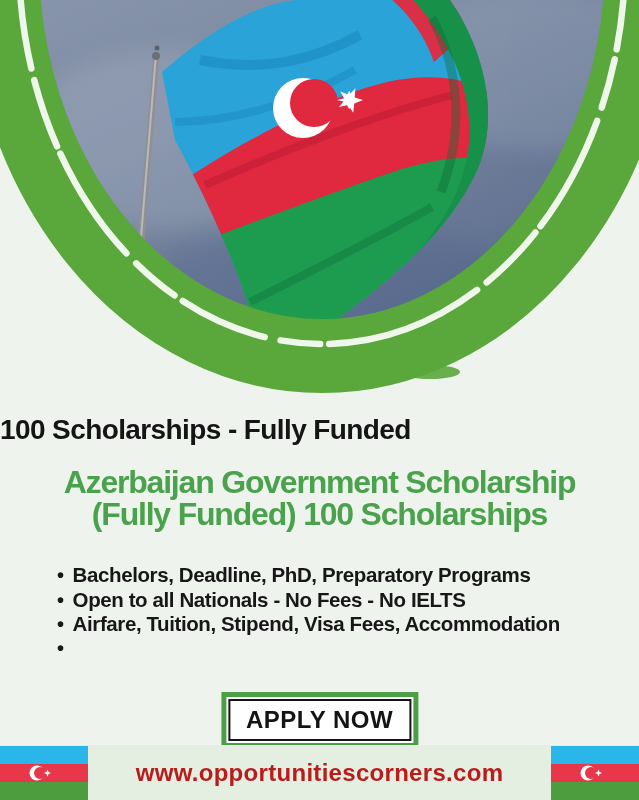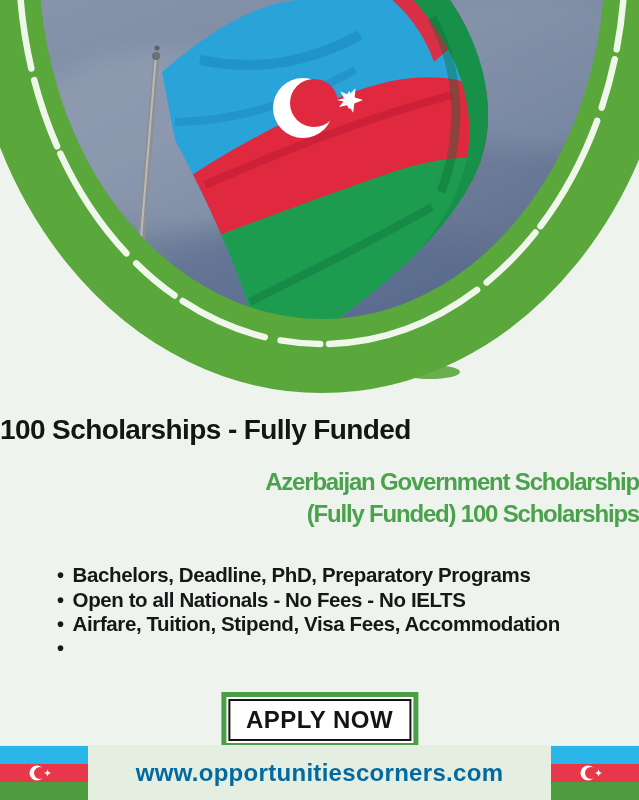--- a/index.html
+++ b/index.html
@@ -6,22 +6,22 @@
   .poster{
     position:relative;width:639px;height:800px;overflow:hidden;
     background:#eff3ee;font-family:"Liberation Sans",sans-serif;
   }
   .hero{position:absolute;top:0;left:0;width:639px;height:410px;}
   .headline{
     position:absolute;top:414px;left:0;width:100%;text-align:left;
     font-size:28px;font-weight:700;color:#151515;letter-spacing:-0.6px;margin:0;
   }
   .title{
-    position:absolute;top:466px;left:0;width:100%;text-align:right;
-    font-size:24px;line-height:32px;font-weight:700;color:#4aa24c;
+    position:absolute;top:466px;left:0;width:100%;text-align:center;
+    font-size:32px;line-height:32px;font-weight:700;color:#4aa24c;
     letter-spacing:-1.2px;margin:0;
   }
   .bullets{
     position:absolute;top:563px;left:57px;margin:0;padding:0;list-style:none;
     font-size:20.5px;line-height:23.6px;font-weight:700;color:#171717;
     letter-spacing:-0.4px;
   }
   .bullets li{display:flex;align-items:baseline;}
   .bullets .dot{margin-right:9px;font-size:20px;}
   .bullets sup{font-size:12px;line-height:0;vertical-align:super;font-weight:700;}
@@ -32,21 +32,21 @@
   .apply-inner{
     border:2px solid #141414;background:#ffffff;color:#141414;
     font-size:24px;font-weight:700;letter-spacing:0.5px;
     padding:5px 16px;font-family:"Liberation Sans",sans-serif;white-space:nowrap;
   }
   .footer-band{
     position:absolute;left:0;bottom:0;width:100%;height:55px;background:#e4efe1;
   }
   .website{
     position:absolute;bottom:13px;left:0;width:100%;text-align:center;
-    font-size:24px;font-weight:700;color:#0369a1;letter-spacing:0.3px;
+    font-size:24px;font-weight:700;color:#b91c1c;letter-spacing:0.3px;
   }
   .flag{position:absolute;bottom:0;width:88px;height:54px;display:block;}
   .flag-left{left:0;}
   .flag-right{right:0;}
 </style>
 </head>
 <body>
 
 <div class="poster">
 

